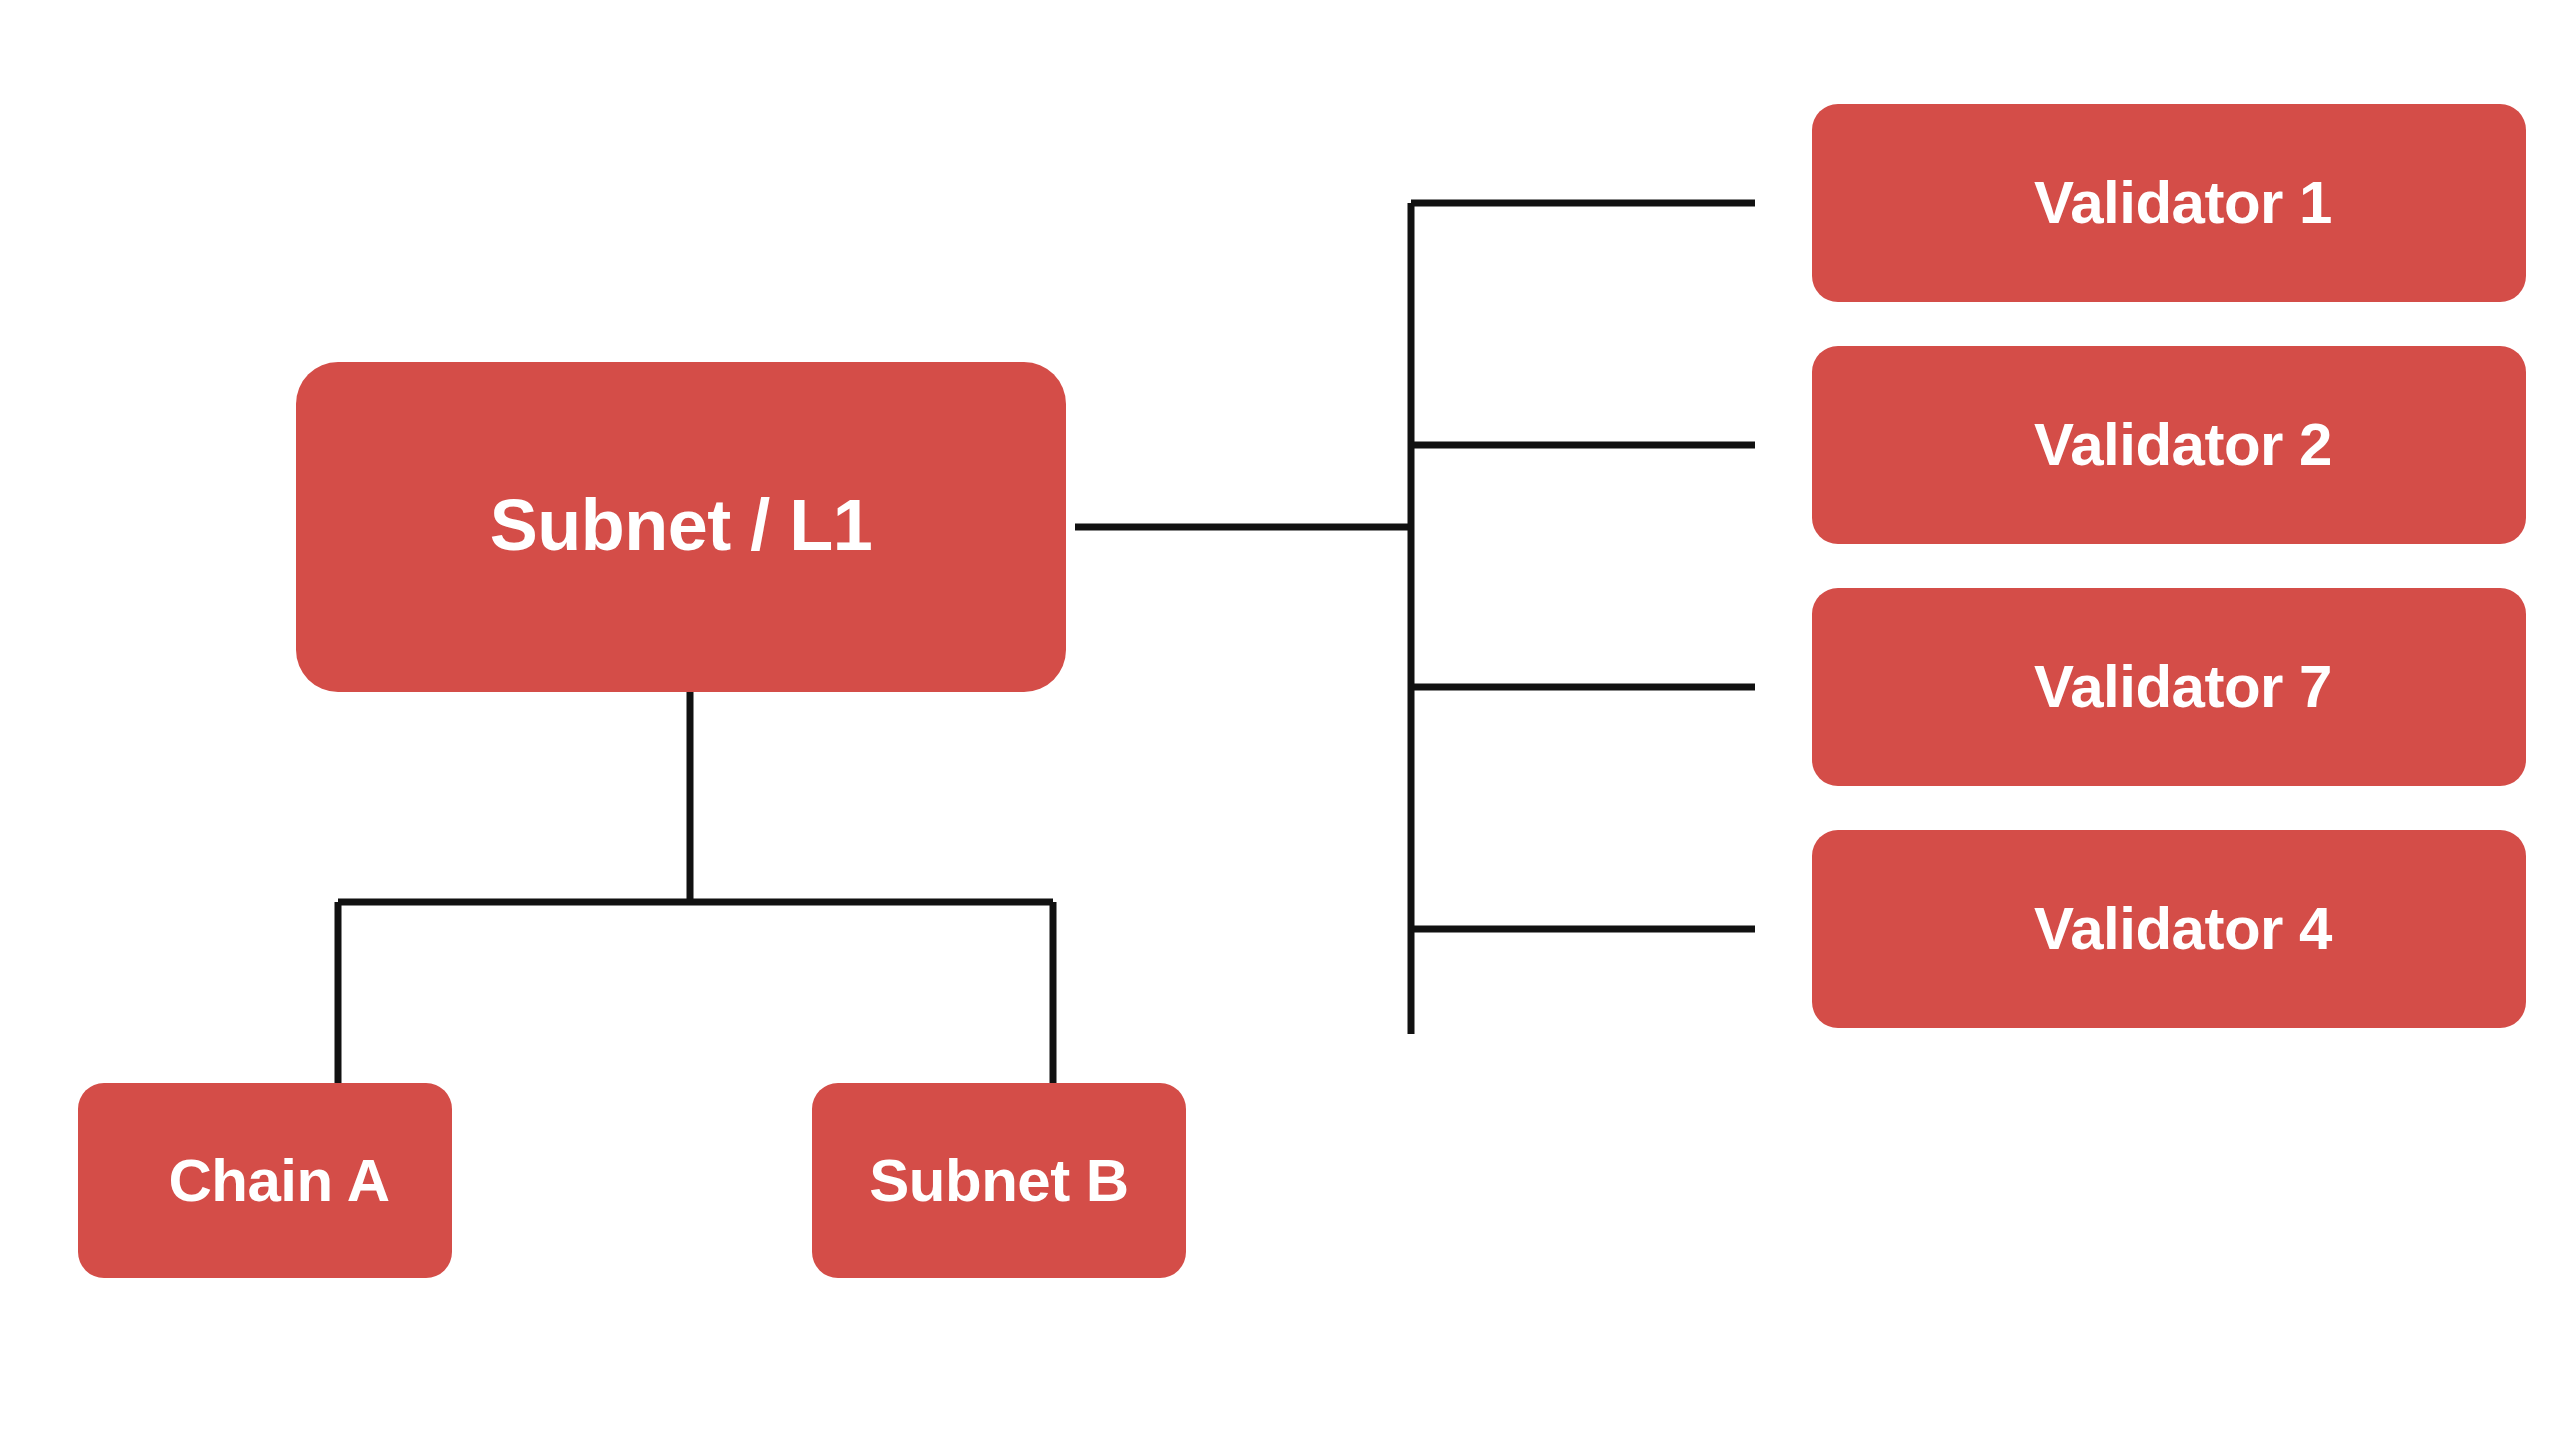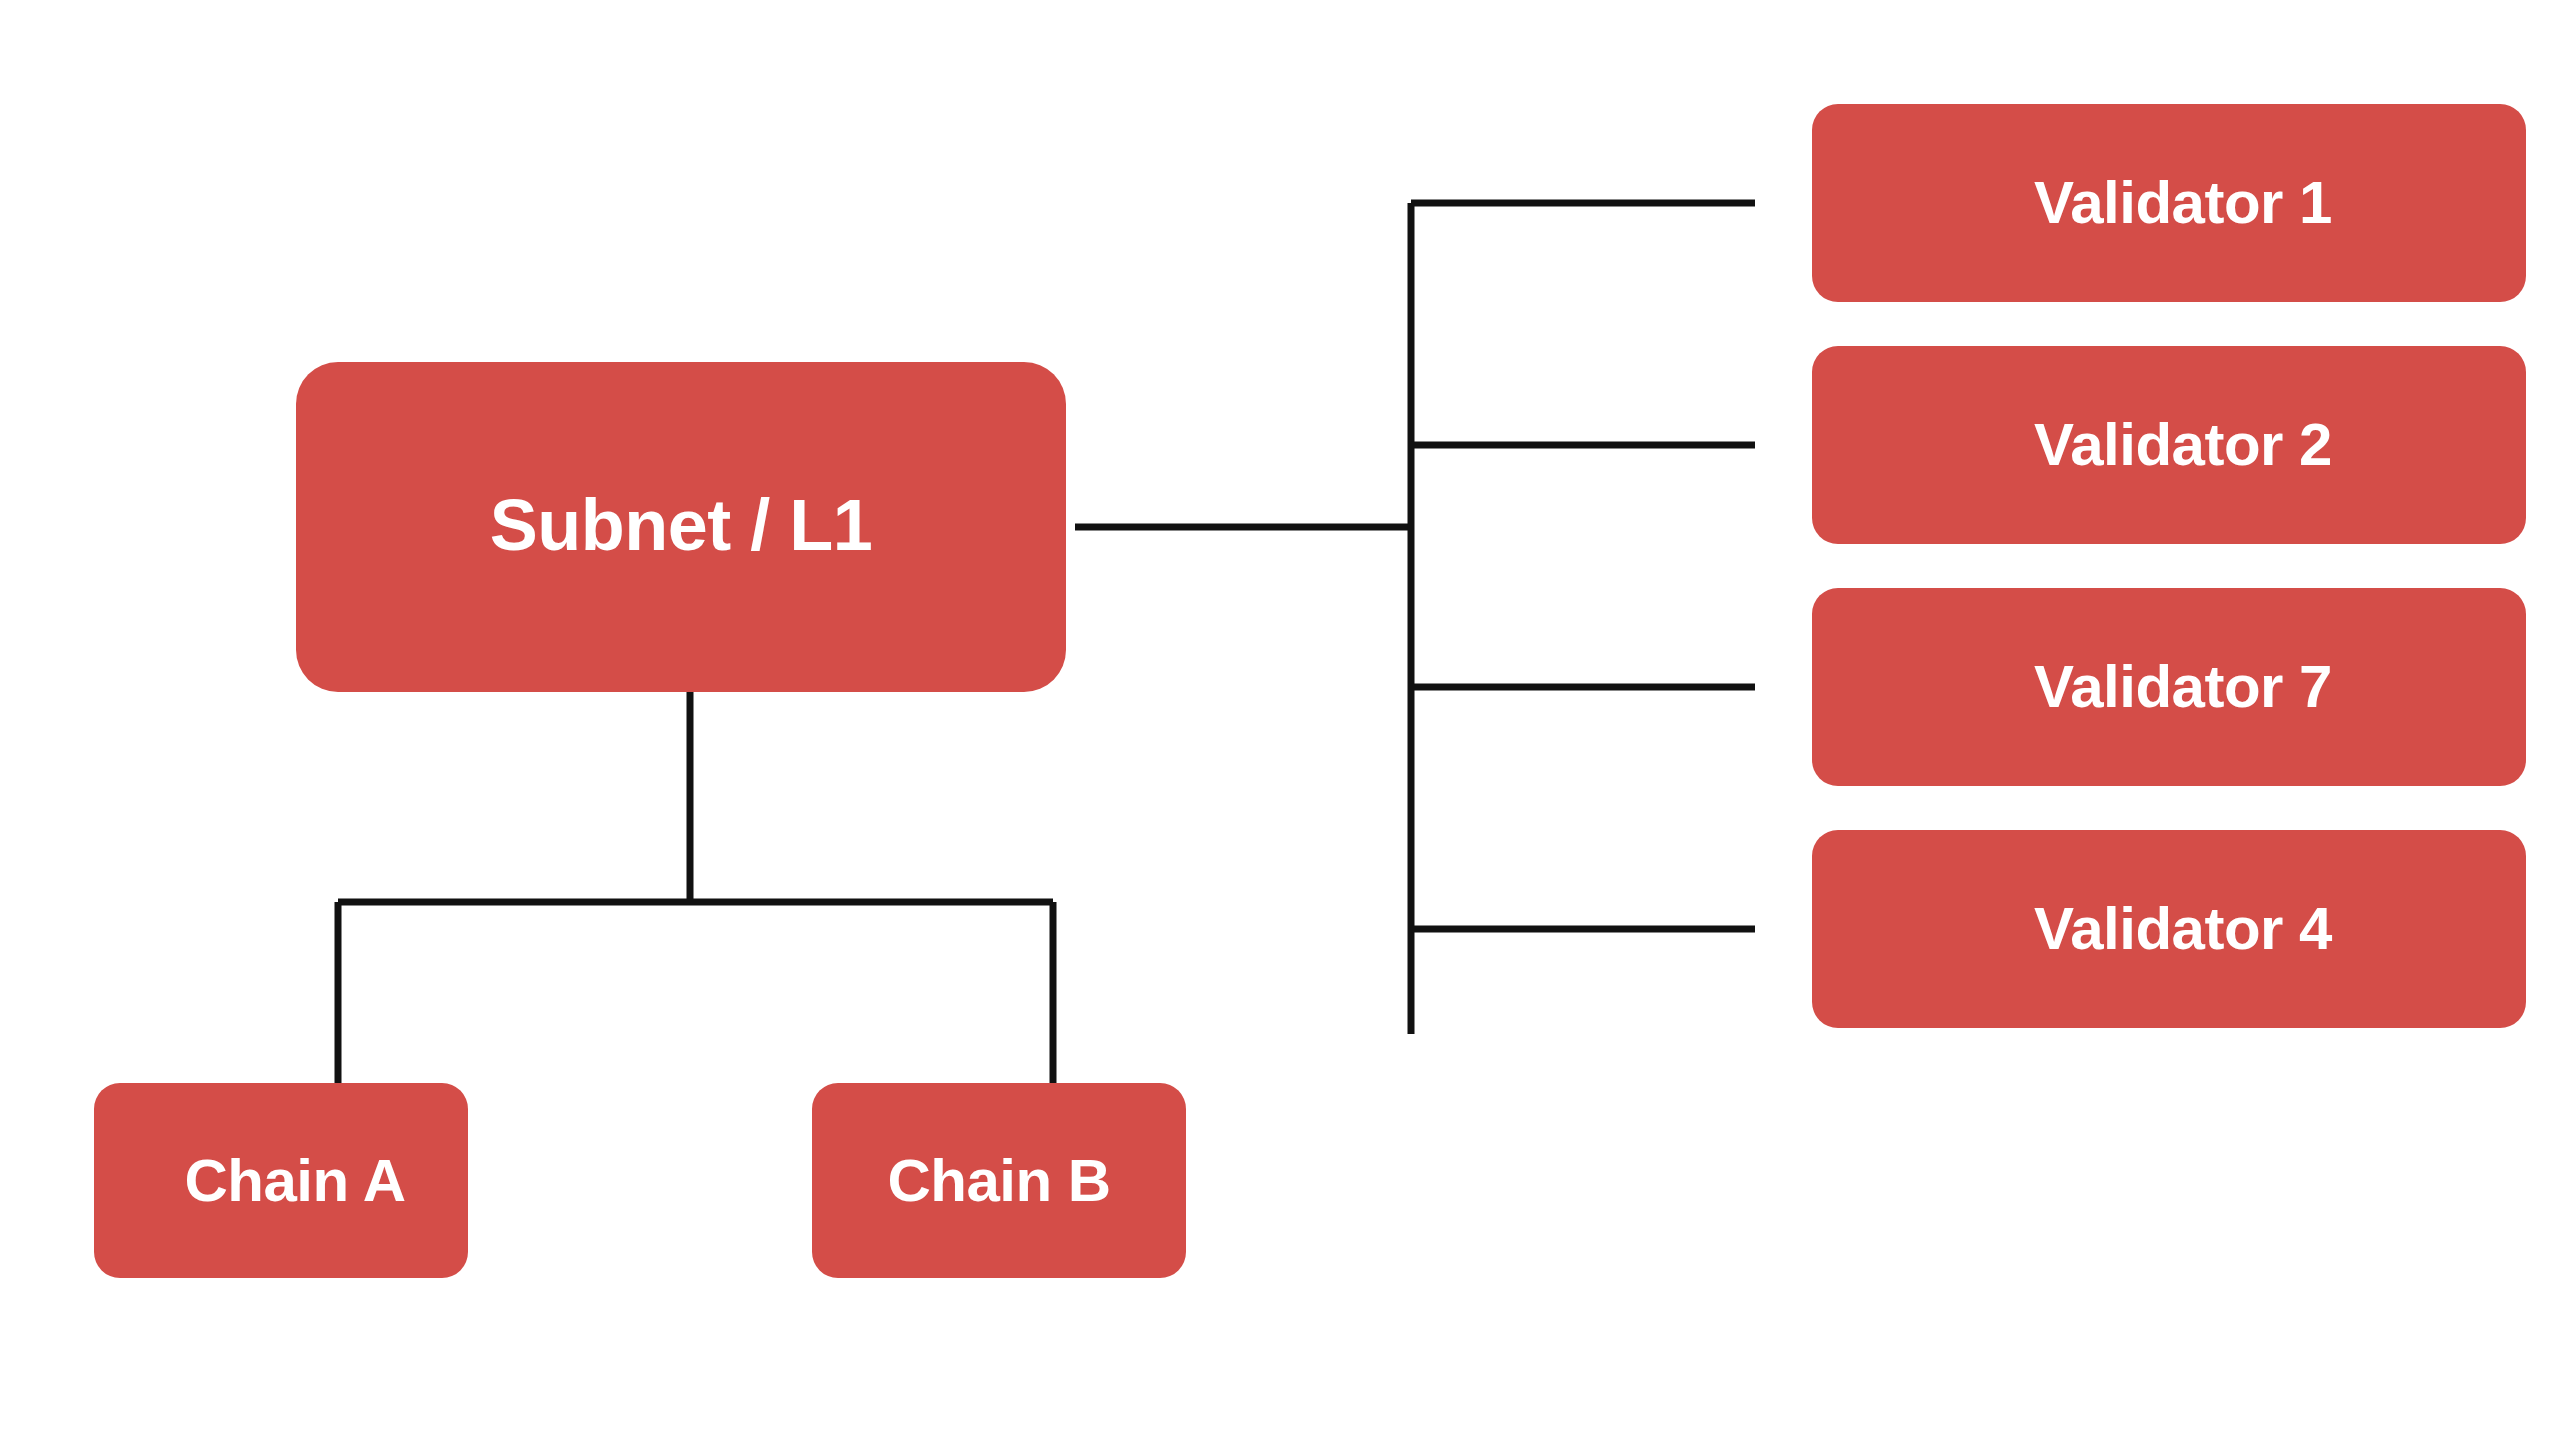--- a/index.html
+++ b/index.html
@@ -77,21 +77,21 @@
   
   .node-chain {
     top: 1083px;
     width: 374px;
     height: 195px;
     border-radius: 26px;
   }
   .node-chain .node-label {
     font-size: 60px;
   }
-  #node-chain-a { left: 94px; padding-left: 28px; }
+  #node-chain-a { left: 78px; padding-left: 28px; }
   #node-chain-b { left: 812px; }
 </style>
 </head>
 <body>
 
 <div id="stage">
 
   <svg id="wires" viewBox="0 0 2556 1430" width="2556" height="1430" xmlns="http://www.w3.org/2000/svg">
     <g stroke="#111111" stroke-width="7" fill="none" stroke-linecap="butt">
 
@@ -127,16 +127,16 @@
     <span class="node-label">Validator 7</span>
   </div>
   <div class="node node-validator" id="node-validator-4">
     <span class="node-label">Validator 4</span>
   </div>
 
   <div class="node node-chain" id="node-chain-a">
     <span class="node-label">Chain A</span>
   </div>
   <div class="node node-chain" id="node-chain-b">
-    <span class="node-label">Chain B</span>
+    <span class="node-label">Subnet B</span>
   </div>
 
 </div>
 
 </body></html>

